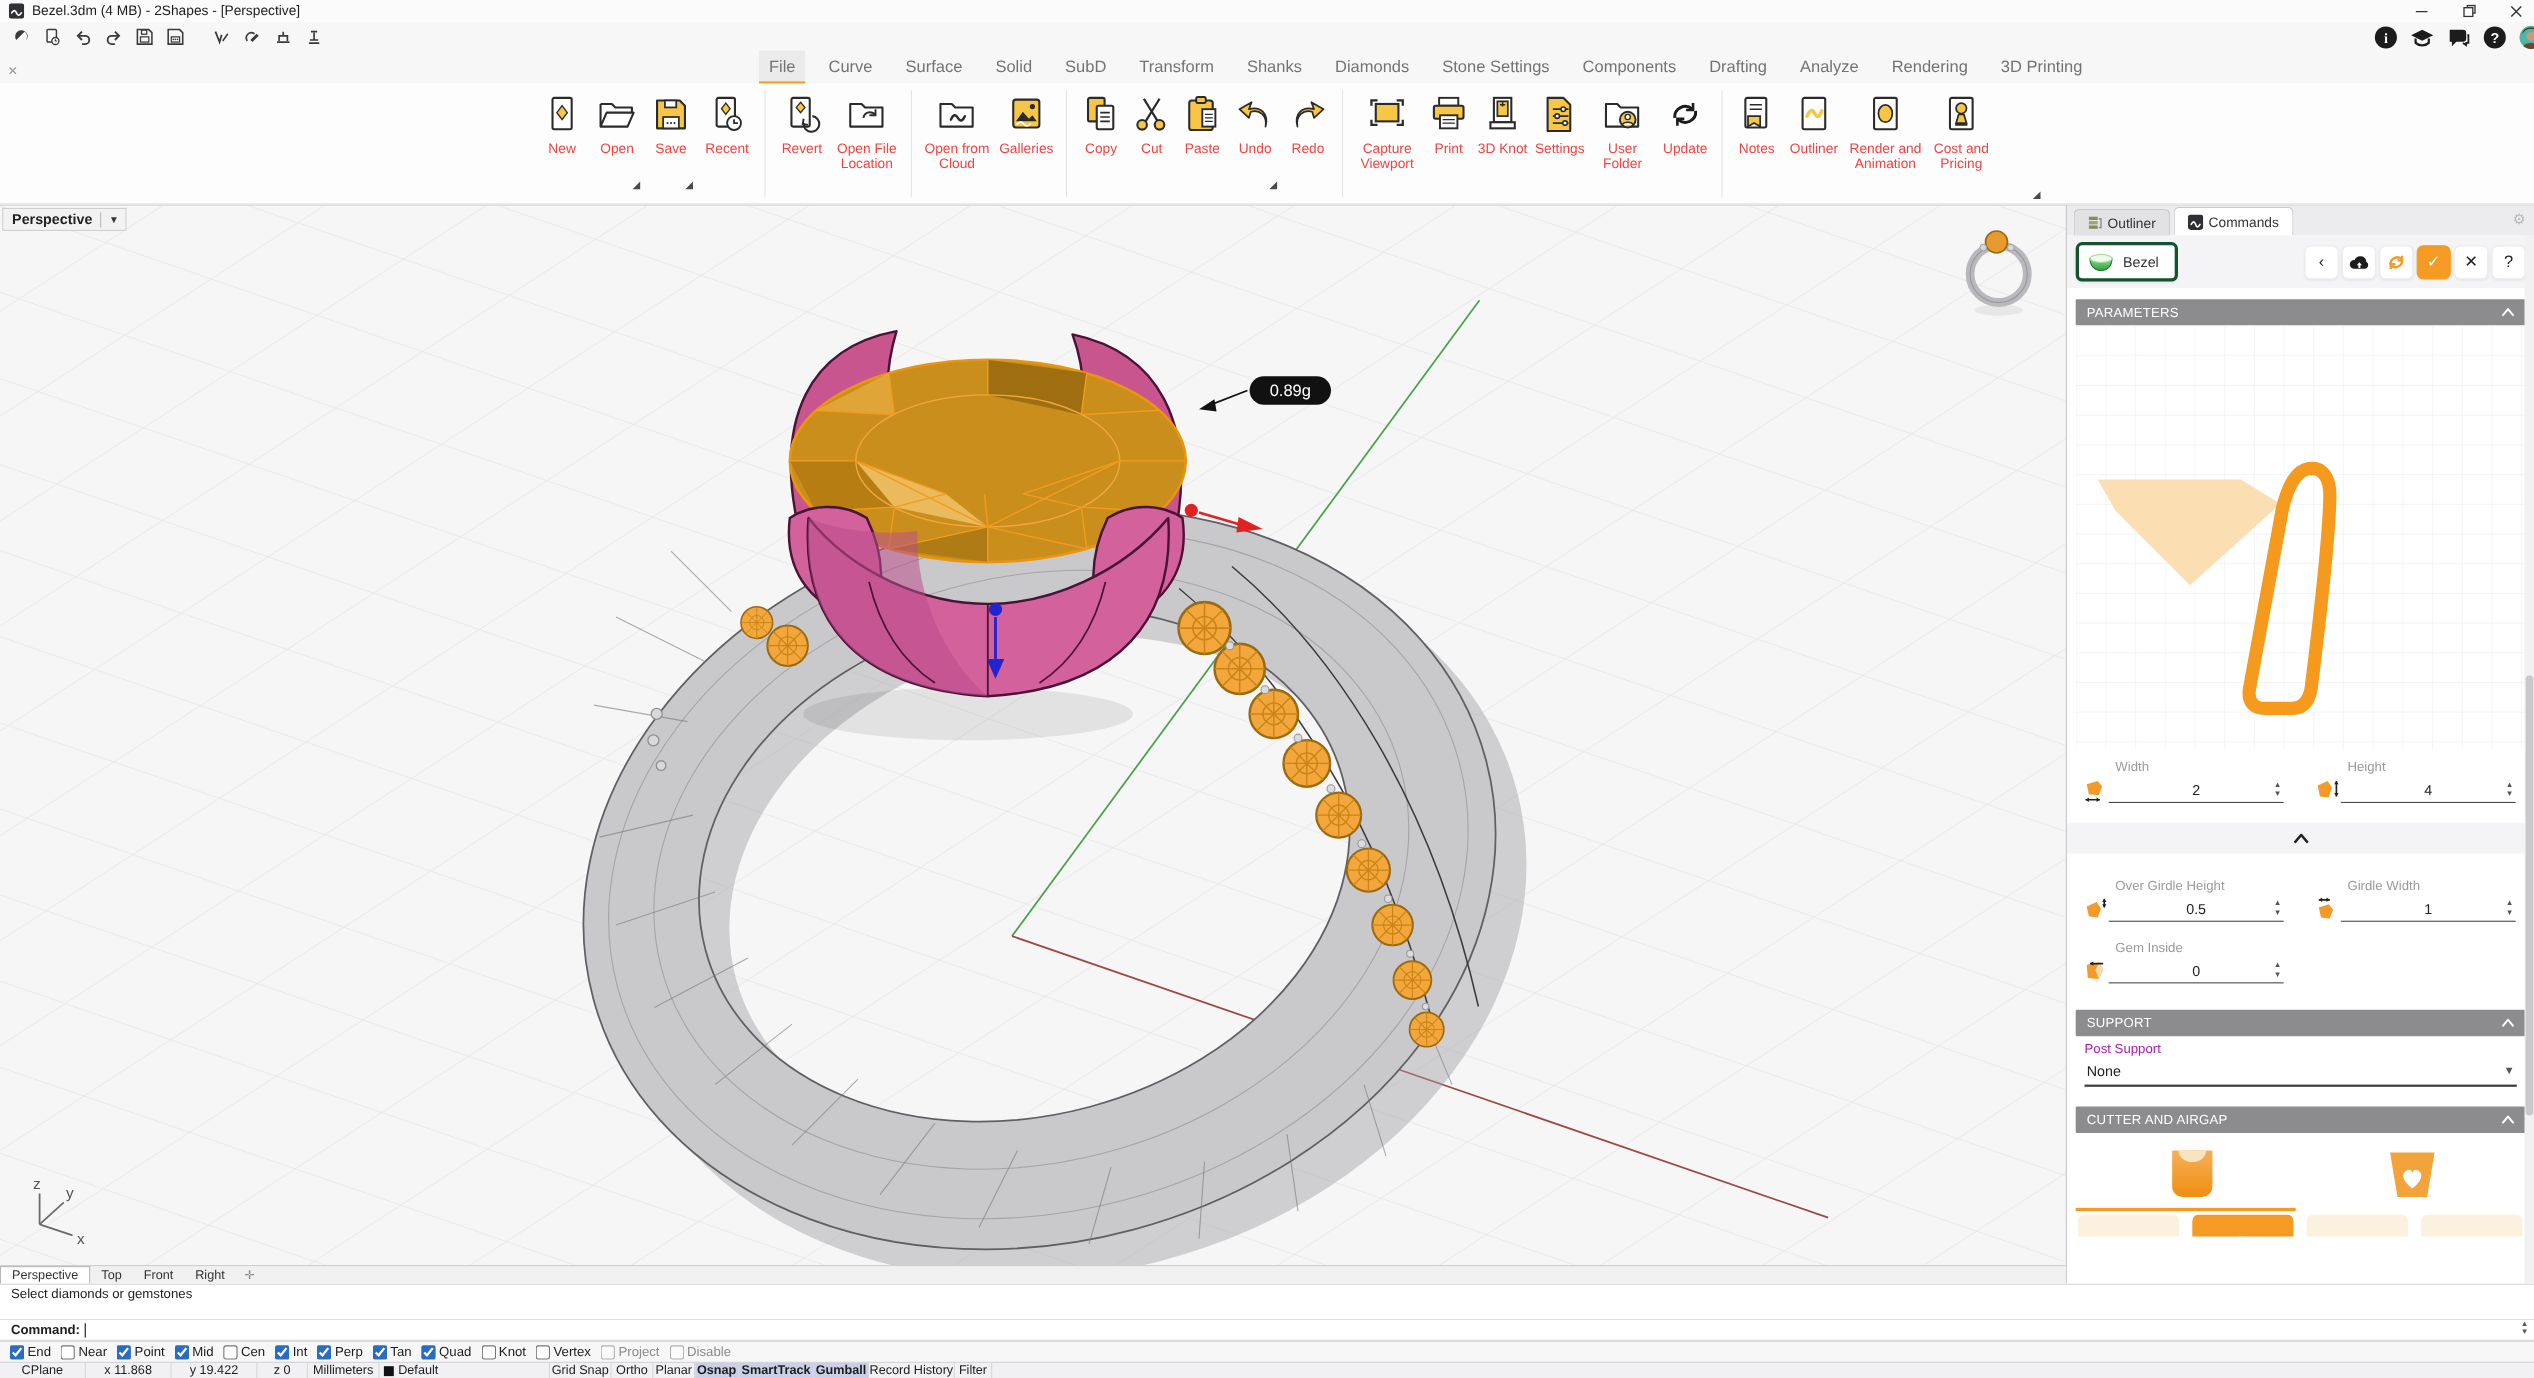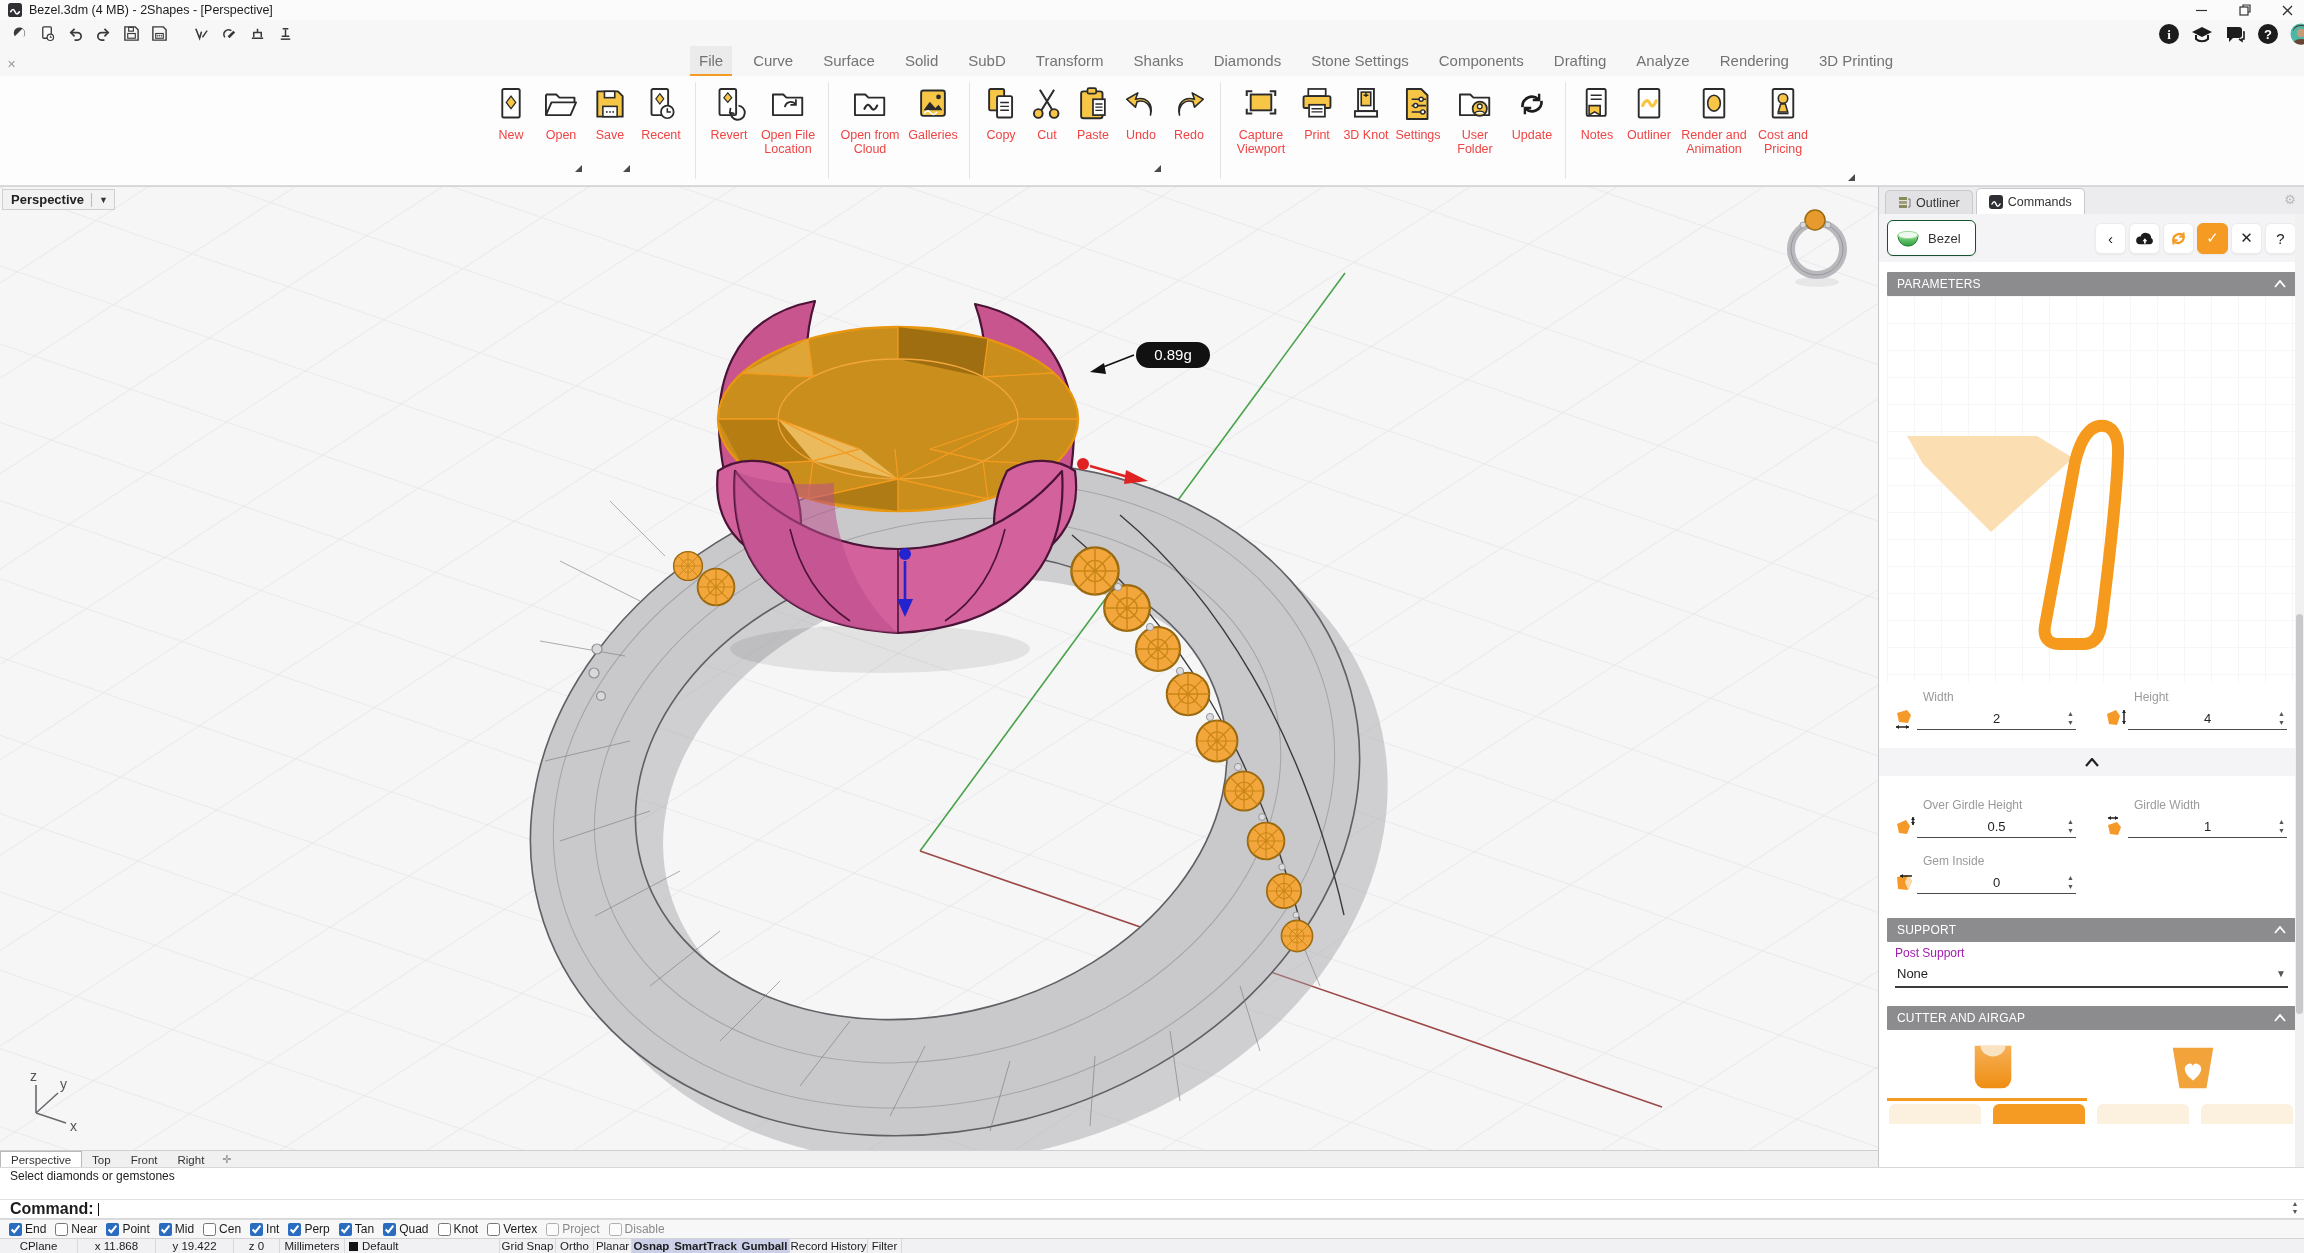--- a/index.html
+++ b/index.html
@@ -47,21 +47,21 @@
 
   
   .panel { position:absolute; top:186px; left:1878px; width:426px; height:981px; background:#fff;
     border-left:1px solid #c6c6c8; border-top:1px solid #d5d5d7; overflow:hidden; }
   .ptabs { position:relative; height:27px; background:#ececee; display:flex; align-items:flex-end; padding-left:6px; }
   .ptab { height:24px; display:flex; align-items:center; gap:5px; font-size:12.5px; color:#333;
     padding:0 12px; border:1px solid #c9c9cb; border-bottom:none; border-radius:5px 5px 0 0; background:#e2e2e4; margin-right:3px; }
   .ptab.active { background:#fff; height:26px; }
   .pgear { position:absolute; right:8px; top:5px; color:#b9b9bb; font-size:13px; }
   .cmdstrip { height:48px; background:#f4f4f6; display:flex; align-items:center; padding:0 8px; }
-  .cmdcard { background:#fff; border:1px solid #14532d; border-radius:6px; height:36px; display:flex;
+  .cmdcard { background:#fff; border:3px solid #14532d; border-radius:6px; height:36px; display:flex;
     align-items:center; gap:8px; padding:0 14px 0 8px; box-shadow:0 1px 2px rgba(0,0,0,.06); }
   .cmdname { font-size:13px; color:#333; }
   .cmdbtns { margin-left:auto; display:flex; gap:3px; }
   .pbtn { width:31px; height:31px; border:1px solid #ececec; border-radius:6px; background:#fff;
     display:flex; align-items:center; justify-content:center; font-size:15px; color:#222; box-shadow:0 1px 2px rgba(0,0,0,.05); }
   .pbtn.orange { background:#F59A23; border-color:#F59A23; color:#fff; }
   .phead { height:24px; background:#8c8c8e; color:#fff; font-size:12px; display:flex; align-items:center;
     padding:0 10px; margin:0 8px; border-radius:1px; letter-spacing:.2px; }
   .phead svg { margin-left:auto; }
   .preview { margin:0 8px; height:386px; background:#fff; }
@@ -93,21 +93,21 @@
 
   
   .vptabs { position:absolute; top:1150px; left:0; width:1878px; height:17px; background:#f0f0f1;
     border-top:1px solid #cfcfd1; display:flex; align-items:stretch; font-size:11.5px; color:#333; }
   .vtab { padding:1px 10px 0 10px; display:flex; align-items:center; }
   .vtab.active { background:#fff; border:1px solid #b9b9bb; border-bottom:none; }
   .vplus { display:flex; align-items:center; padding:0 8px; color:#888; font-size:11px; }
   .cmdhist { position:absolute; top:1167px; left:0; width:2304px; height:32px; background:#fff;
     border-top:1px solid #d8d8da; font-size:12px; color:#222; padding:1px 0 0 10px; line-height:15px; }
   .cmdinput { position:absolute; top:1199px; left:0; width:2304px; height:20px; background:#fff;
-    border-top:1px solid #e2e2e4; border-bottom:1px solid #d8d8da; font-size:16px; display:flex;
+    border-top:1px solid #e2e2e4; border-bottom:1px solid #d8d8da; font-size:12px; display:flex;
     align-items:center; padding-left:10px; }
   .cmdinput b { font-weight:bold; }
   .caret { width:1px; height:13px; background:#111; margin-left:4px; }
   .cmdspin { position:absolute; right:2px; top:1200px; width:14px; height:18px; display:flex;
     flex-direction:column; align-items:center; font-size:7px; color:#555; line-height:8px; }
   .osnaprow { position:absolute; top:1219px; left:0; width:2304px; height:19px; background:#f7f7f8;
     border-top:1px solid #dcdcde; display:flex; align-items:center; gap:9px; padding-left:9px; font-size:12px; }
   .os { display:flex; align-items:center; gap:3px; color:#1c1c1c; }
   .os input { width:13px; height:13px; accent-color:#2A6CC0; margin:0; }
   .os.dim { color:#8a8a8c; } .os.dim input { opacity:.55; }

